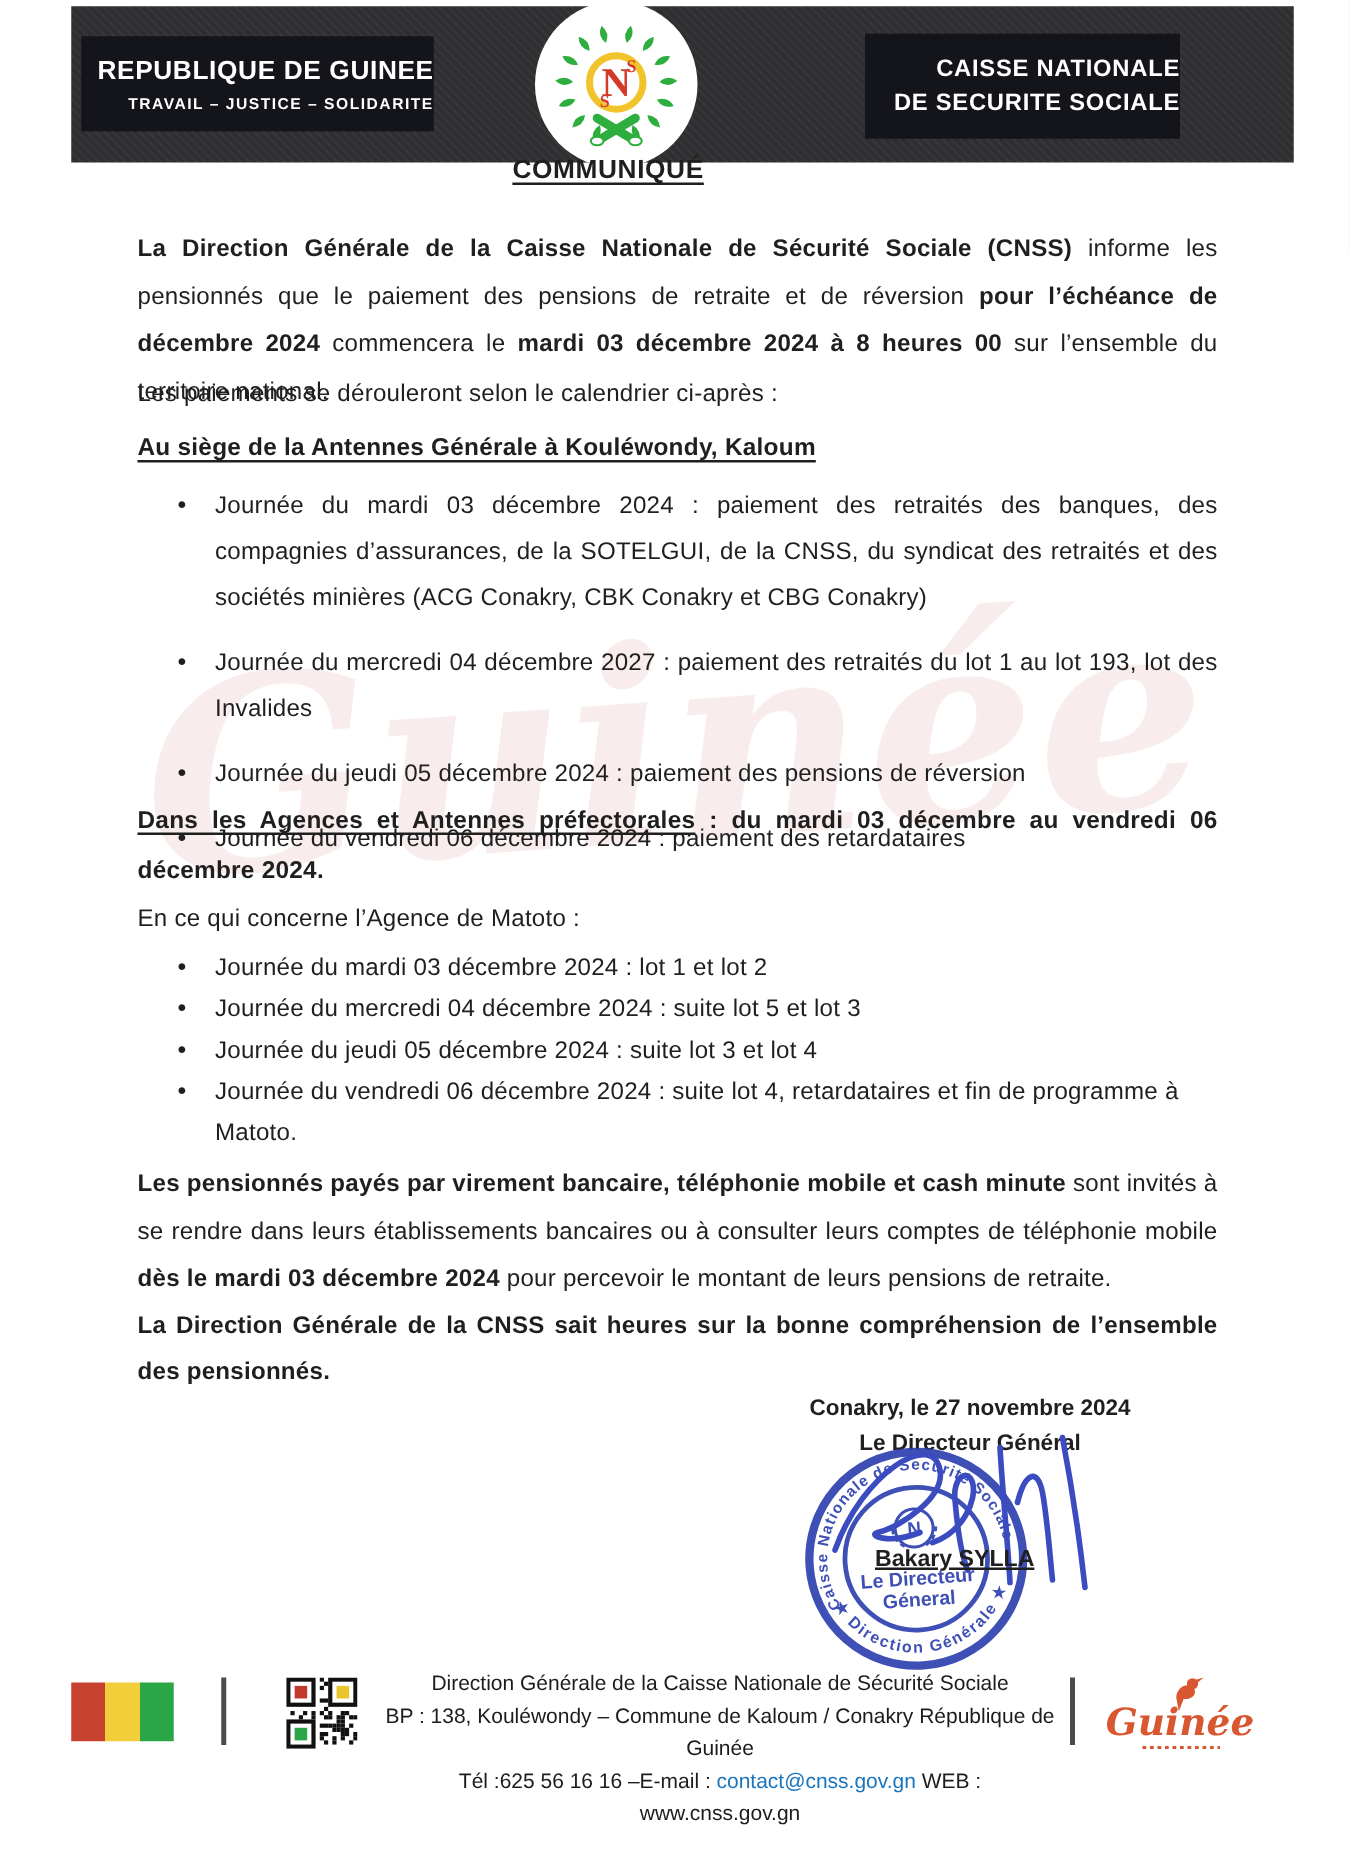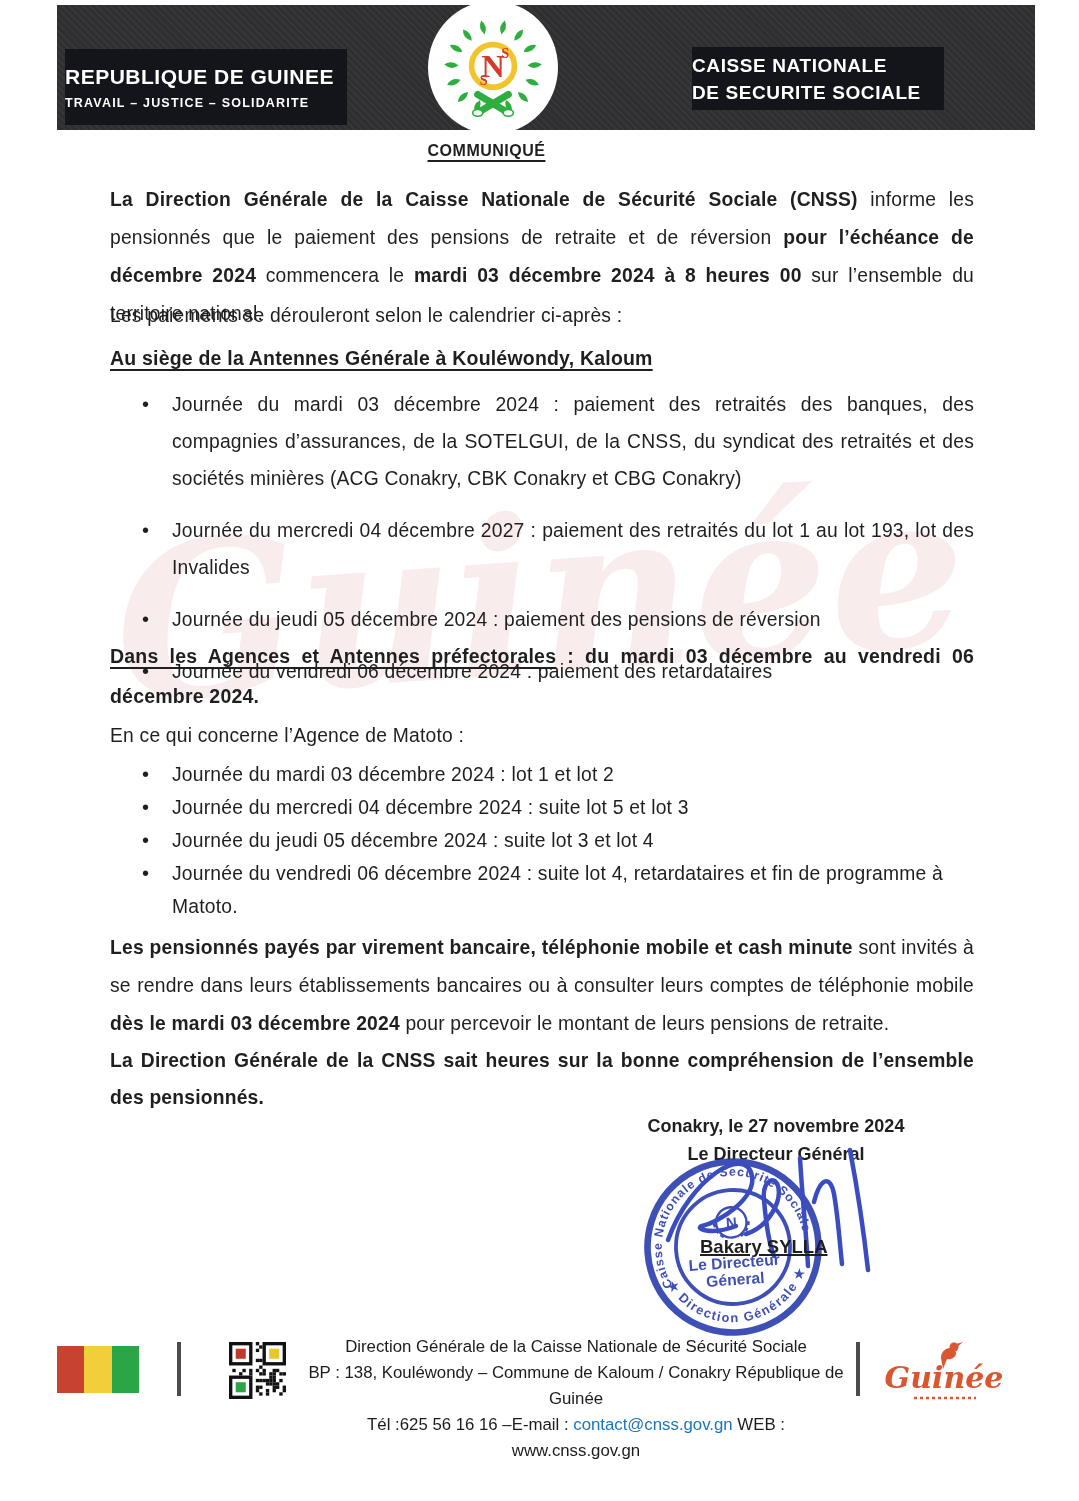--- a/index.html
+++ b/index.html
@@ -3,30 +3,30 @@
 <meta charset="utf-8">
 <style>
   html,body{margin:0;padding:0;background:#e9e9e9;}
   .page{position:relative;width:1079px;height:1501px;background:#ffffff;overflow:hidden;
         font-family:"Liberation Sans",sans-serif;color:#1f1f1f;margin:0 auto;}
   
   .banner{position:absolute;left:57px;top:5px;width:978px;height:125px;
           background:#2f2f31;
           background-image:repeating-linear-gradient(45deg,rgba(255,255,255,.035) 0 2px,transparent 2px 5px);}
   .banner-box{position:absolute;background:#14141b;color:#fff;display:flex;flex-direction:column;
-              align-items:flex-start;justify-content:center;text-align:center;margin-top:20px;}
+              align-items:flex-end;justify-content:center;text-align:center;}
   .box-left{left:8px;top:24px;width:282px;height:76px;}
   .box-left .l1{font-size:21px;font-weight:bold;letter-spacing:.5px;}
   .box-left .l2{font-size:12.5px;font-weight:bold;letter-spacing:1.2px;margin-top:7px;}
-  .box-right{left:635px;top:22px;width:252px;height:63px;}
+  .box-right{left:635px;top:22px;width:252px;height:84px;}
   .box-right .l1,.box-right .l2{font-size:19px;font-weight:bold;letter-spacing:.6px;line-height:27px;}
   .oval{position:absolute;left:371px;top:-4px;width:130px;height:133px;background:#fff;border-radius:50%;
         display:flex;align-items:center;justify-content:center;}
   
-  .doc-title{position:absolute;left:0;top:142px;width:973px;text-align:center;font-size:16px;
+  .doc-title{position:absolute;left:0;top:124px;width:973px;text-align:center;font-size:21px;
              font-weight:bold;letter-spacing:.5px;}
   .doc-title span{text-decoration:underline;text-decoration-thickness:2px;text-underline-offset:4px;}
   .blk{position:absolute;left:110px;width:864px;font-size:19.3px;line-height:38px;letter-spacing:.2px;}
   .just{text-align:justify;}
   .b{font-weight:bold;}
   .u{text-decoration:underline;text-decoration-thickness:2px;text-underline-offset:4px;}
   .hd{font-weight:bold;font-size:19.5px;}
   ul.doc-list{list-style:none;margin:0;padding:0;}
   ul.doc-list li{position:relative;padding-left:62px;}
   ul.doc-list li::before{content:"•";position:absolute;left:32px;font-size:20px;}

